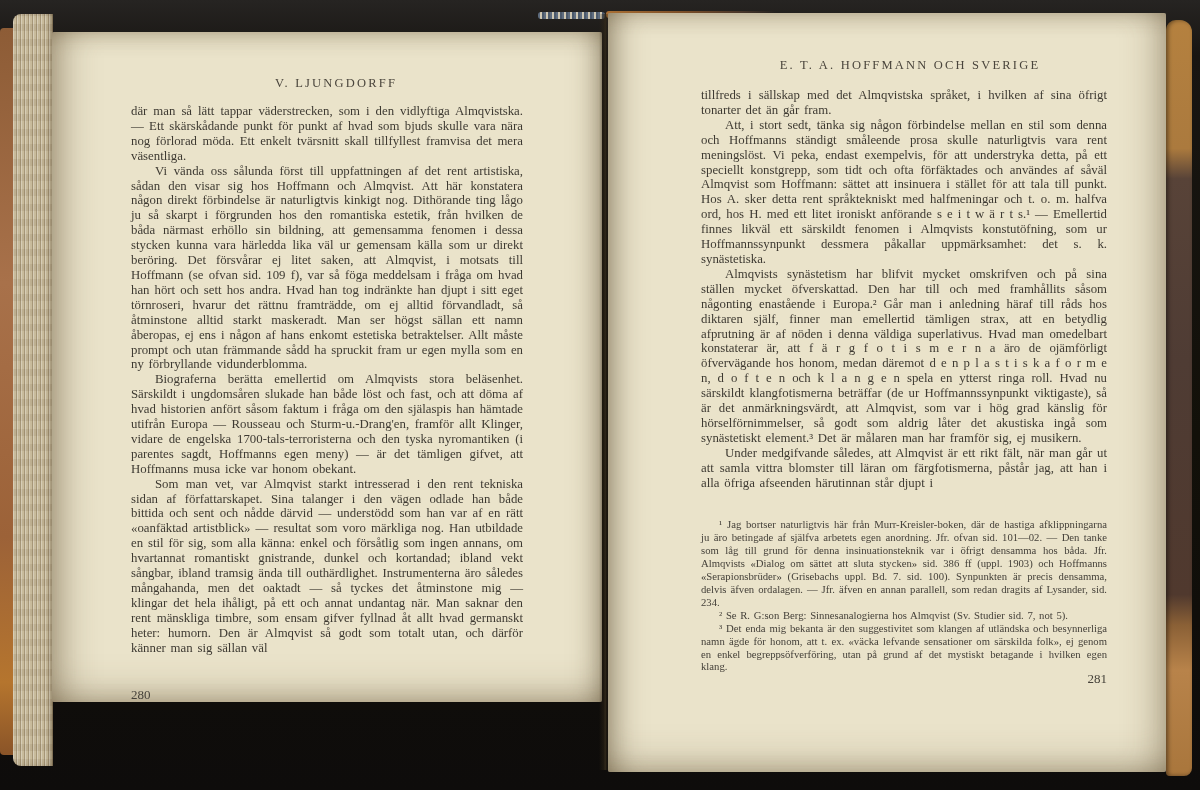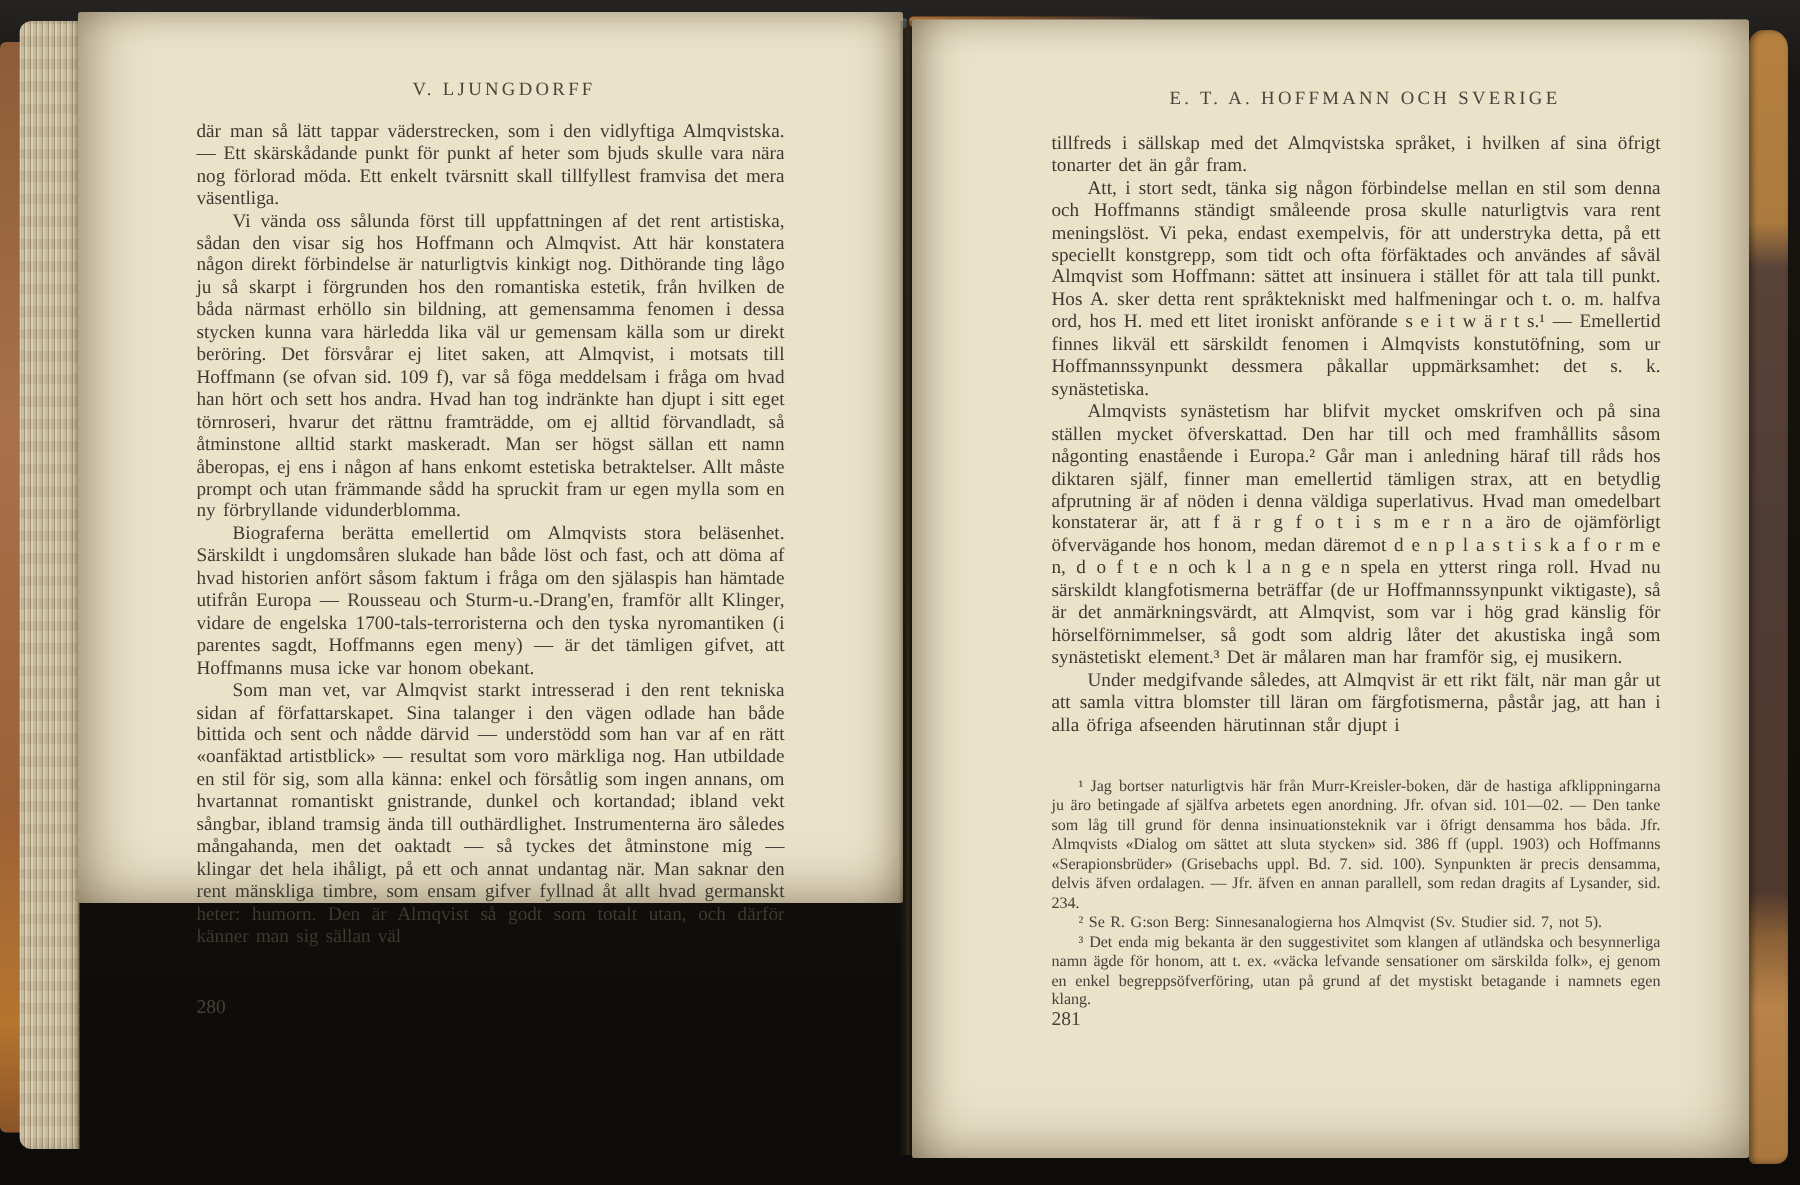--- a/index.html
+++ b/index.html
@@ -44,21 +44,21 @@
       #584338 21%, #4f3c34 45%, #50392e 76%,
       #8a6036 80%, #b8834a 86%, #a9763c 100%);
     border-radius:10px 12px 8px 4px;
     box-shadow:inset 2px 0 4px rgba(0,0,0,.45);
   }
   .page{
     position:absolute;background:#eae3ca;border-radius:2px;
     color:#3e3a32;
   }
   .page-left{
-    left:52px;top:8px;width:550px;height:594px;
+    left:52px;top:32px;width:550px;height:670px;
     box-shadow:
       inset 28px 0 38px -22px rgba(80,60,30,.50),
       inset -20px 0 30px -18px rgba(70,52,25,.55),
       inset 0 -28px 42px -26px rgba(80,60,30,.40),
       inset 0 16px 26px -18px rgba(80,60,30,.35);
   }
   .page-right{
     left:608px;top:13px;width:558px;height:759px;
     box-shadow:
       inset 22px 0 32px -18px rgba(70,52,25,.55),
@@ -84,56 +84,56 @@
     word-spacing:1.6px;color:#3e3a32;
   }
   p.body.indent{text-indent:24px;}
   .footnotes{margin-top:28px;}
   p.fnote{
     margin:0;font-size:10.7px;line-height:12.9px;text-align:justify;
     text-indent:18px;word-spacing:1px;color:#45413a;
   }
   .pagenum{position:absolute;font-size:13px;color:#46423a;}
   .pagenum-left{left:79px;top:655px;}
-  .pagenum-right{left:93px;top:658px;width:406px;}
+  .pagenum-right{left:93px;top:658px;width:406px;text-align:right;}
 </style>
 </head>
 <body>
 
 <div class="scene">
 
   <div class="cover-left"></div>
   <div class="edge-left"></div>
   <div class="headband"></div>
   <div class="top-edge"></div>
 
   <div class="page page-left">
     <div class="running-head">V. LJUNGDORFF</div>
     <div class="textcol">
-      <p class="body">där man så lätt tappar väderstrecken, som i den vidlyftiga Almqvistska. — Ett skärskådande punkt för punkt af heter som bjuds skulle vara nära nog förlorad möda. Ett enkelt tvärsnitt skall tillfyllest framvisa det mera väsentliga.</p>
+      <p class="body">där man så lätt tappar väderstrecken, som i den vidlyftiga Almqvistska. — Ett skärskådande punkt för punkt af hvad som bjuds skulle vara nära nog förlorad möda. Ett enkelt tvärsnitt skall tillfyllest framvisa det mera väsentliga.</p>
       <p class="body indent">Vi vända oss sålunda först till uppfattningen af det rent artistiska, sådan den visar sig hos Hoffmann och Almqvist. Att här konstatera någon direkt förbindelse är naturligtvis kinkigt nog. Dithörande ting lågo ju så skarpt i förgrunden hos den romantiska estetik, från hvilken de båda närmast erhöllo sin bildning, att gemensamma fenomen i dessa stycken kunna vara härledda lika väl ur gemensam källa som ur direkt beröring. Det försvårar ej litet saken, att Almqvist, i motsats till Hoffmann (se ofvan sid. 109 f), var så föga meddelsam i fråga om hvad han hört och sett hos andra. Hvad han tog indränkte han djupt i sitt eget törnroseri, hvarur det rättnu framträdde, om ej alltid förvandladt, så åtminstone alltid starkt maskeradt. Man ser högst sällan ett namn åberopas, ej ens i någon af hans enkomt estetiska betraktelser. Allt måste prompt och utan främmande sådd ha spruckit fram ur egen mylla som en ny förbryllande vidunderblomma.</p>
       <p class="body indent">Biograferna berätta emellertid om Almqvists stora beläsenhet. Särskildt i ungdomsåren slukade han både löst och fast, och att döma af hvad historien anfört såsom faktum i fråga om den själaspis han hämtade utifrån Europa — Rousseau och Sturm-u.-Drang'en, framför allt Klinger, vidare de engelska 1700-tals-terroristerna och den tyska nyromantiken (i parentes sagdt, Hoffmanns egen meny) — är det tämligen gifvet, att Hoffmanns musa icke var honom obekant.</p>
       <p class="body indent">Som man vet, var Almqvist starkt intresserad i den rent tekniska sidan af författarskapet. Sina talanger i den vägen odlade han både bittida och sent och nådde därvid — understödd som han var af en rätt «oanfäktad artistblick» — resultat som voro märkliga nog. Han utbildade en stil för sig, som alla känna: enkel och försåtlig som ingen annans, om hvartannat romantiskt gnistrande, dunkel och kortandad; ibland vekt sångbar, ibland tramsig ända till outhärdlighet. Instrumenterna äro således mångahanda, men det oaktadt — så tyckes det åtminstone mig — klingar det hela ihåligt, på ett och annat undantag när. Man saknar den rent mänskliga timbre, som ensam gifver fyllnad åt allt hvad germanskt heter: humorn. Den är Almqvist så godt som totalt utan, och därför känner man sig sällan väl</p>
     </div>
     <div class="pagenum pagenum-left">280</div>
   </div>
 
   <div class="gutter"></div>
 
   <div class="page page-right">
     <div class="running-head">E. T. A. HOFFMANN OCH SVERIGE</div>
     <div class="textcol">
       <p class="body">tillfreds i sällskap med det Almqvistska språket, i hvilken af sina öfrigt tonarter det än går fram.</p>
       <p class="body indent">Att, i stort sedt, tänka sig någon förbindelse mellan en stil som denna och Hoffmanns ständigt småleende prosa skulle naturligtvis vara rent meningslöst. Vi peka, endast exempelvis, för att understryka detta, på ett speciellt konstgrepp, som tidt och ofta förfäktades och användes af såväl Almqvist som Hoffmann: sättet att insinuera i stället för att tala till punkt. Hos A. sker detta rent språktekniskt med halfmeningar och t. o. m. halfva ord, hos H. med ett litet ironiskt anförande s e i t w ä r t s.¹ — Emellertid finnes likväl ett särskildt fenomen i Almqvists konstutöfning, som ur Hoffmannssynpunkt dessmera påkallar uppmärksamhet: det s. k. synästetiska.</p>
       <p class="body indent">Almqvists synästetism har blifvit mycket omskrifven och på sina ställen mycket öfverskattad. Den har till och med framhållits såsom någonting enastående i Europa.² Går man i anledning häraf till råds hos diktaren själf, finner man emellertid tämligen strax, att en betydlig afprutning är af nöden i denna väldiga superlativus. Hvad man omedelbart konstaterar är, att f ä r g f o t i s m e r n a äro de ojämförligt öfvervägande hos honom, medan däremot d e n  p l a s t i s k a  f o r m e n, d o f t e n och k l a n g e n spela en ytterst ringa roll. Hvad nu särskildt klangfotismerna beträffar (de ur Hoffmannssynpunkt viktigaste), så är det anmärkningsvärdt, att Almqvist, som var i hög grad känslig för hörselförnimmelser, så godt som aldrig låter det akustiska ingå som synästetiskt element.³ Det är målaren man har framför sig, ej musikern.</p>
       <p class="body indent">Under medgifvande således, att Almqvist är ett rikt fält, när man går ut att samla vittra blomster till läran om färgfotismerna, påstår jag, att han i alla öfriga afseenden härutinnan står djupt i</p>
       <div class="footnotes">
         <p class="fnote">¹ Jag bortser naturligtvis här från Murr-Kreisler-boken, där de hastiga afklippningarna ju äro betingade af själfva arbetets egen anordning. Jfr. ofvan sid. 101—02. — Den tanke som låg till grund för denna insinuationsteknik var i öfrigt densamma hos båda. Jfr. Almqvists «Dialog om sättet att sluta stycken» sid. 386 ff (uppl. 1903) och Hoffmanns «Serapionsbrüder» (Grisebachs uppl. Bd. 7. sid. 100). Synpunkten är precis densamma, delvis äfven ordalagen. — Jfr. äfven en annan parallell, som redan dragits af Lysander, sid. 234.</p>
         <p class="fnote">² Se R. G:son Berg: Sinnesanalogierna hos Almqvist (Sv. Studier sid. 7, not 5).</p>
-        <p class="fnote">³ Det enda mig bekanta är den suggestivitet som klangen af utländska och besynnerliga namn ägde för honom, att t. ex. «väcka lefvande sensationer om särskilda folk», ej genom en enkel begreppsöfverföring, utan på grund af det mystiskt betagande i namnets egen klang.</p>
+        <p class="fnote">³ Det enda mig bekanta är den suggestivitet som klangen af utländska och besynnerliga namn ägde för honom, att t. ex. «väcka lefvande sensationer om särskilda folk», ej genom en enkel begreppsöfverföring, utan på grund af det mystiskt betagande i hvilken egen klang.</p>
       </div>
     </div>
     <div class="pagenum pagenum-right">281</div>
   </div>
 
   <div class="cover-right"></div>
 
 </div>
 
 </body></html>

